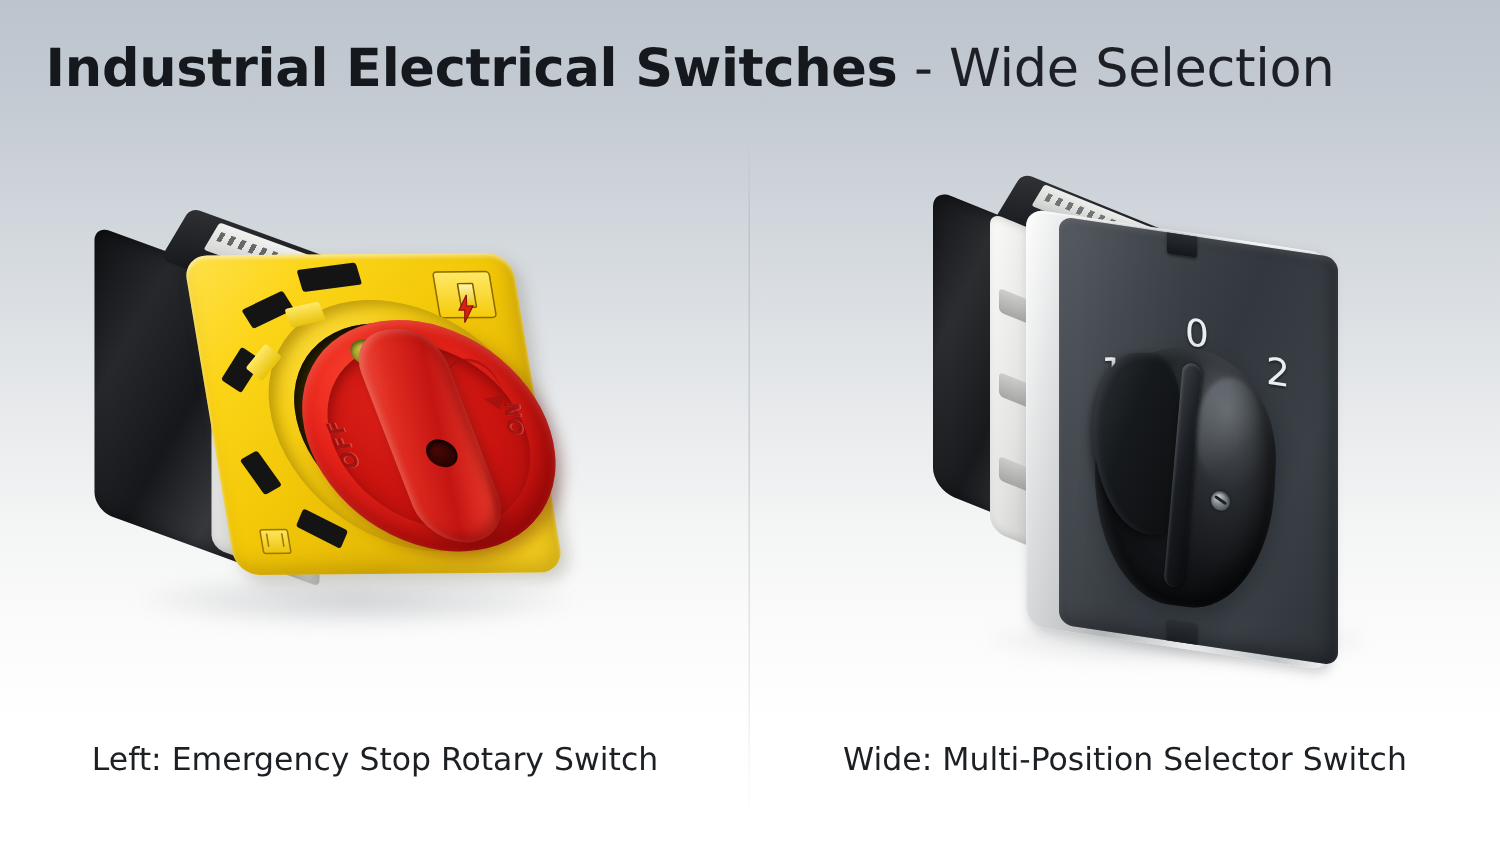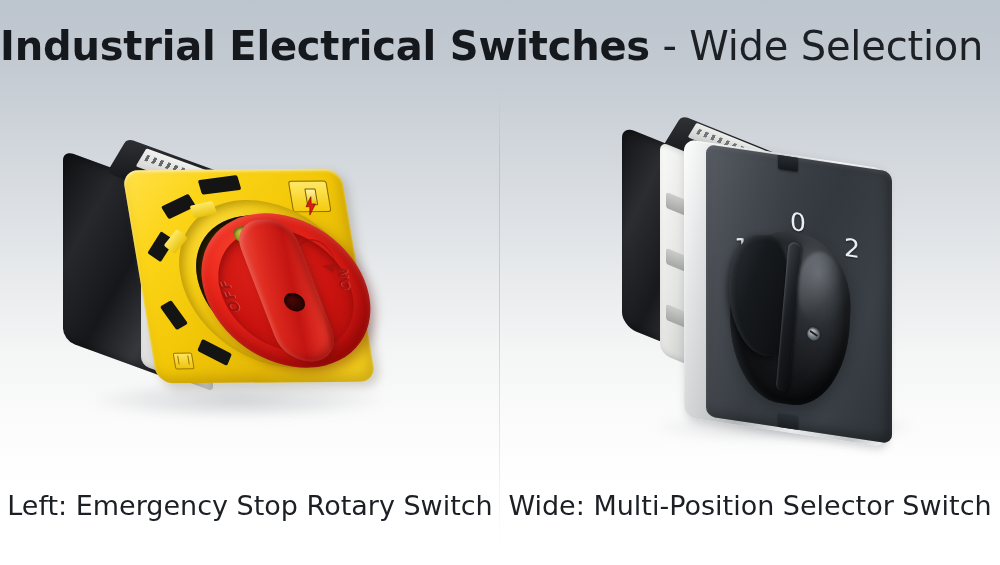--- a/index.html
+++ b/index.html
@@ -11,41 +11,41 @@
   #stage{
     position:relative;width:1000px;height:565px;overflow:hidden;
     background:linear-gradient(to bottom,
       #bcc4cd 0%, #c2c9d1 10%, #cdd3d9 22%,
       #dbdfe3 36%, #e9ebed 50%, #f4f5f5 62%,
       #fbfbfb 74%, #ffffff 86%, #ffffff 100%);
   }
 
   
   .title{
-    position:absolute;left:0;top:26px;width:896px;text-align:center;
-    font-size:40px;line-height:40px;color:#15181c;white-space:nowrap;
+    position:absolute;left:12px;top:26px;width:896px;text-align:center;
+    font-size:35px;line-height:40px;color:#15181c;white-space:nowrap;
     letter-spacing:-0.2px;
   }
   .title .strong{font-weight:700;}
   .title .light{font-weight:400;color:#1d2126;}
 
   
   .divider{
     position:absolute;left:499px;top:92px;width:1px;height:455px;
     background:linear-gradient(to bottom,
       rgba(140,150,160,0) 0%,
       rgba(138,148,158,0.30) 14%,
       rgba(150,158,166,0.38) 45%,
       rgba(188,192,196,0.34) 78%,
       rgba(210,213,216,0) 100%);
   }
 
   
   .caption{
-    position:absolute;top:492px;font-size:27px;line-height:28px;
+    position:absolute;top:492px;font-size:21px;line-height:28px;
     color:#1c2025;font-weight:400;text-align:center;white-space:nowrap;
   }
   .caption.left{left:0;width:500px;}
   .caption.right{left:500px;width:500px;}
 
   
   #leftSwitch{position:absolute;left:55px;top:150px;width:340px;height:290px;}
 
   .l-shadow{
     position:absolute;left:40px;top:232px;width:285px;height:36px;

